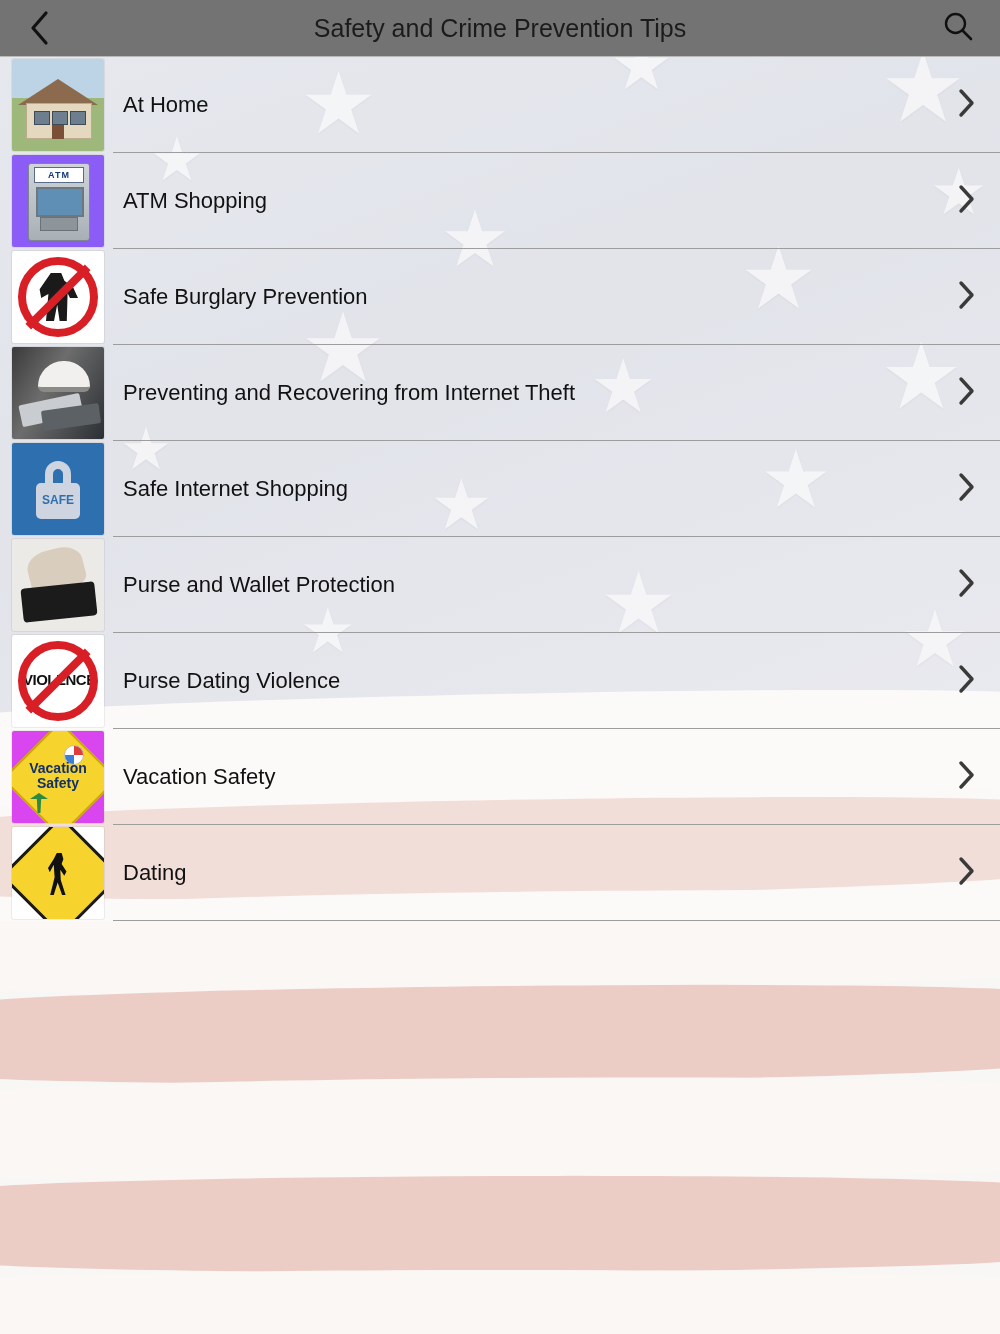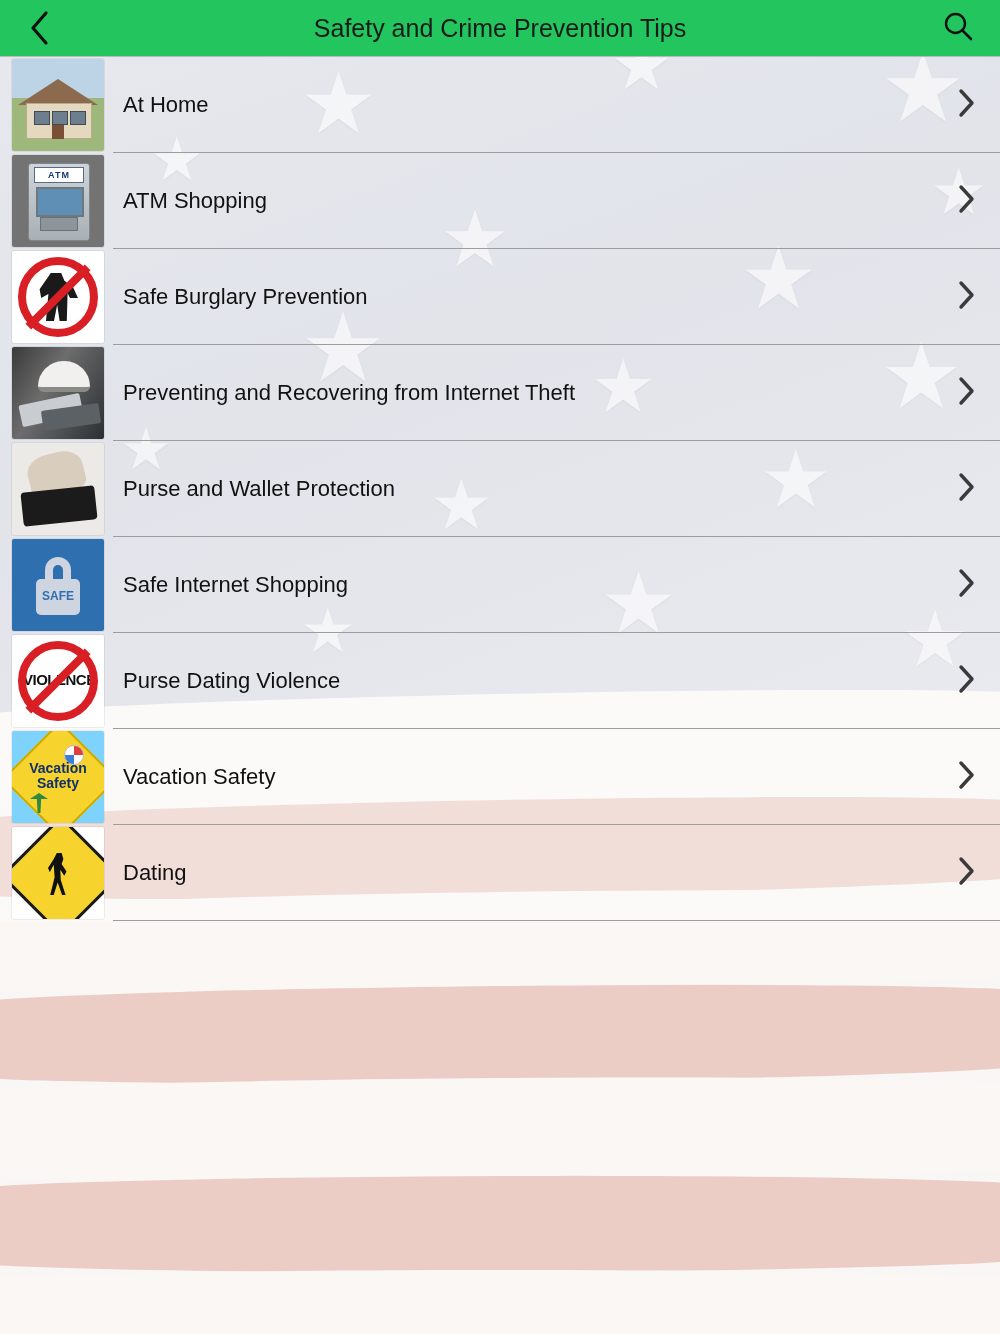--- a/index.html
+++ b/index.html
@@ -62,21 +62,21 @@
     line-height: 1;
     text-shadow: 0 1px 2px rgba(150,150,160,0.25);
     user-select: none;
   }
 
   
   .header {
     position: relative;
     z-index: 5;
     height: 57px;
-    background: #22c55e;
+    background: #737373;
     border-bottom: 1px solid #b9b9b9;
     display: flex;
     align-items: center;
     justify-content: space-between;
     padding: 0 22px;
     box-sizing: border-box;
   }
   .header-title {
     position: absolute;
     left: 0; right: 0;
@@ -172,21 +172,21 @@
     position: absolute; top: 52px; width: 14px; height: 12px;
     background: #6d7f8f; border: 1px solid #3e4b57;
   }
   .thumb-home .w1 { left: 22px; }
   .thumb-home .w2 { left: 40px; }
   .thumb-home .w3 { left: 58px; }
   .thumb-home .door {
     position: absolute; left: 40px; top: 66px; width: 12px; height: 14px; background: #7a4f36;
   }
 
-  .thumb-atm { background: #737373; }
+  .thumb-atm { background: #8b5cf6; }
   .thumb-atm .machine {
     position: absolute; left: 16px; top: 8px; width: 60px; height: 76px;
     background: linear-gradient(#cfd5d9, #a8b0b6);
     border: 1px solid #7e868c; border-radius: 3px;
   }
   .thumb-atm .label {
     position: absolute; left: 22px; top: 12px; width: 48px; height: 14px;
     background: #fff; border: 1px solid #5a6a8a;
     font-size: 9px; color: #15397a; text-align: center; line-height: 14px;
     font-weight: bold; letter-spacing: 1px;
@@ -261,21 +261,21 @@
     position: absolute; left: 33px; top: 18px; width: 26px; height: 26px;
     border: 8px solid #cfd5e0; border-bottom: none;
     border-radius: 16px 16px 0 0;
     box-sizing: border-box;
   }
   .thumb-internet .safetext {
     position: absolute; left: 24px; top: 50px; width: 44px;
     text-align: center; font-size: 12px; font-weight: bold; color: #2e6fb0;
   }
 
-  .thumb-vacation { background: #7dd3fc; }
+  .thumb-vacation { background: #d946ef; }
   .thumb-vacation .diamond {
     position: absolute; left: 7px; top: 7px; width: 78px; height: 78px;
     background: #f6d32d; transform: rotate(45deg);
     border: 2px solid #caa900;
   }
   .thumb-vacation .vtext {
     position: absolute; left: 4px; top: 30px; width: 84px;
     text-align: center; font-size: 14px; font-weight: bold;
     color: #11306b; line-height: 15px;
   }
@@ -414,39 +414,39 @@
       </div>
       <div class="row-label">Preventing and Recovering from Internet Theft</div>
       <div class="chev">
         <svg width="20" height="30" viewBox="0 0 20 30">
             <path d="M5 3 L16 15 L5 27" stroke="#3a3a3a" stroke-width="3.4" fill="none" stroke-linecap="round" stroke-linejoin="round"></path>
           </svg>
       </div>
     </div>
 
     <div class="row">
-      <div class="row-thumb thumb-purse">
-        <div class="hand"></div>
-        <div class="wallet"></div>
-      </div>
-      <div class="row-label">Purse and Wallet Protection</div>
-      <div class="chev">
-        <svg width="20" height="30" viewBox="0 0 20 30">
-            <path d="M5 3 L16 15 L5 27" stroke="#3a3a3a" stroke-width="3.4" fill="none" stroke-linecap="round" stroke-linejoin="round"></path>
-          </svg>
-      </div>
-    </div>
-
-    <div class="row">
       <div class="row-thumb thumb-internet">
         <div class="shackle"></div>
         <div class="lockbody"></div>
         <div class="safetext">SAFE</div>
       </div>
       <div class="row-label">Safe Internet Shopping</div>
+      <div class="chev">
+        <svg width="20" height="30" viewBox="0 0 20 30">
+            <path d="M5 3 L16 15 L5 27" stroke="#3a3a3a" stroke-width="3.4" fill="none" stroke-linecap="round" stroke-linejoin="round"></path>
+          </svg>
+      </div>
+    </div>
+
+    <div class="row">
+      <div class="row-thumb thumb-purse">
+        <div class="hand"></div>
+        <div class="wallet"></div>
+      </div>
+      <div class="row-label">Purse and Wallet Protection</div>
       <div class="chev">
         <svg width="20" height="30" viewBox="0 0 20 30">
             <path d="M5 3 L16 15 L5 27" stroke="#3a3a3a" stroke-width="3.4" fill="none" stroke-linecap="round" stroke-linejoin="round"></path>
           </svg>
       </div>
     </div>
 
     <div class="row">
       <div class="row-thumb thumb-violence">
         <div class="violence-text">VIOLENCE</div>

